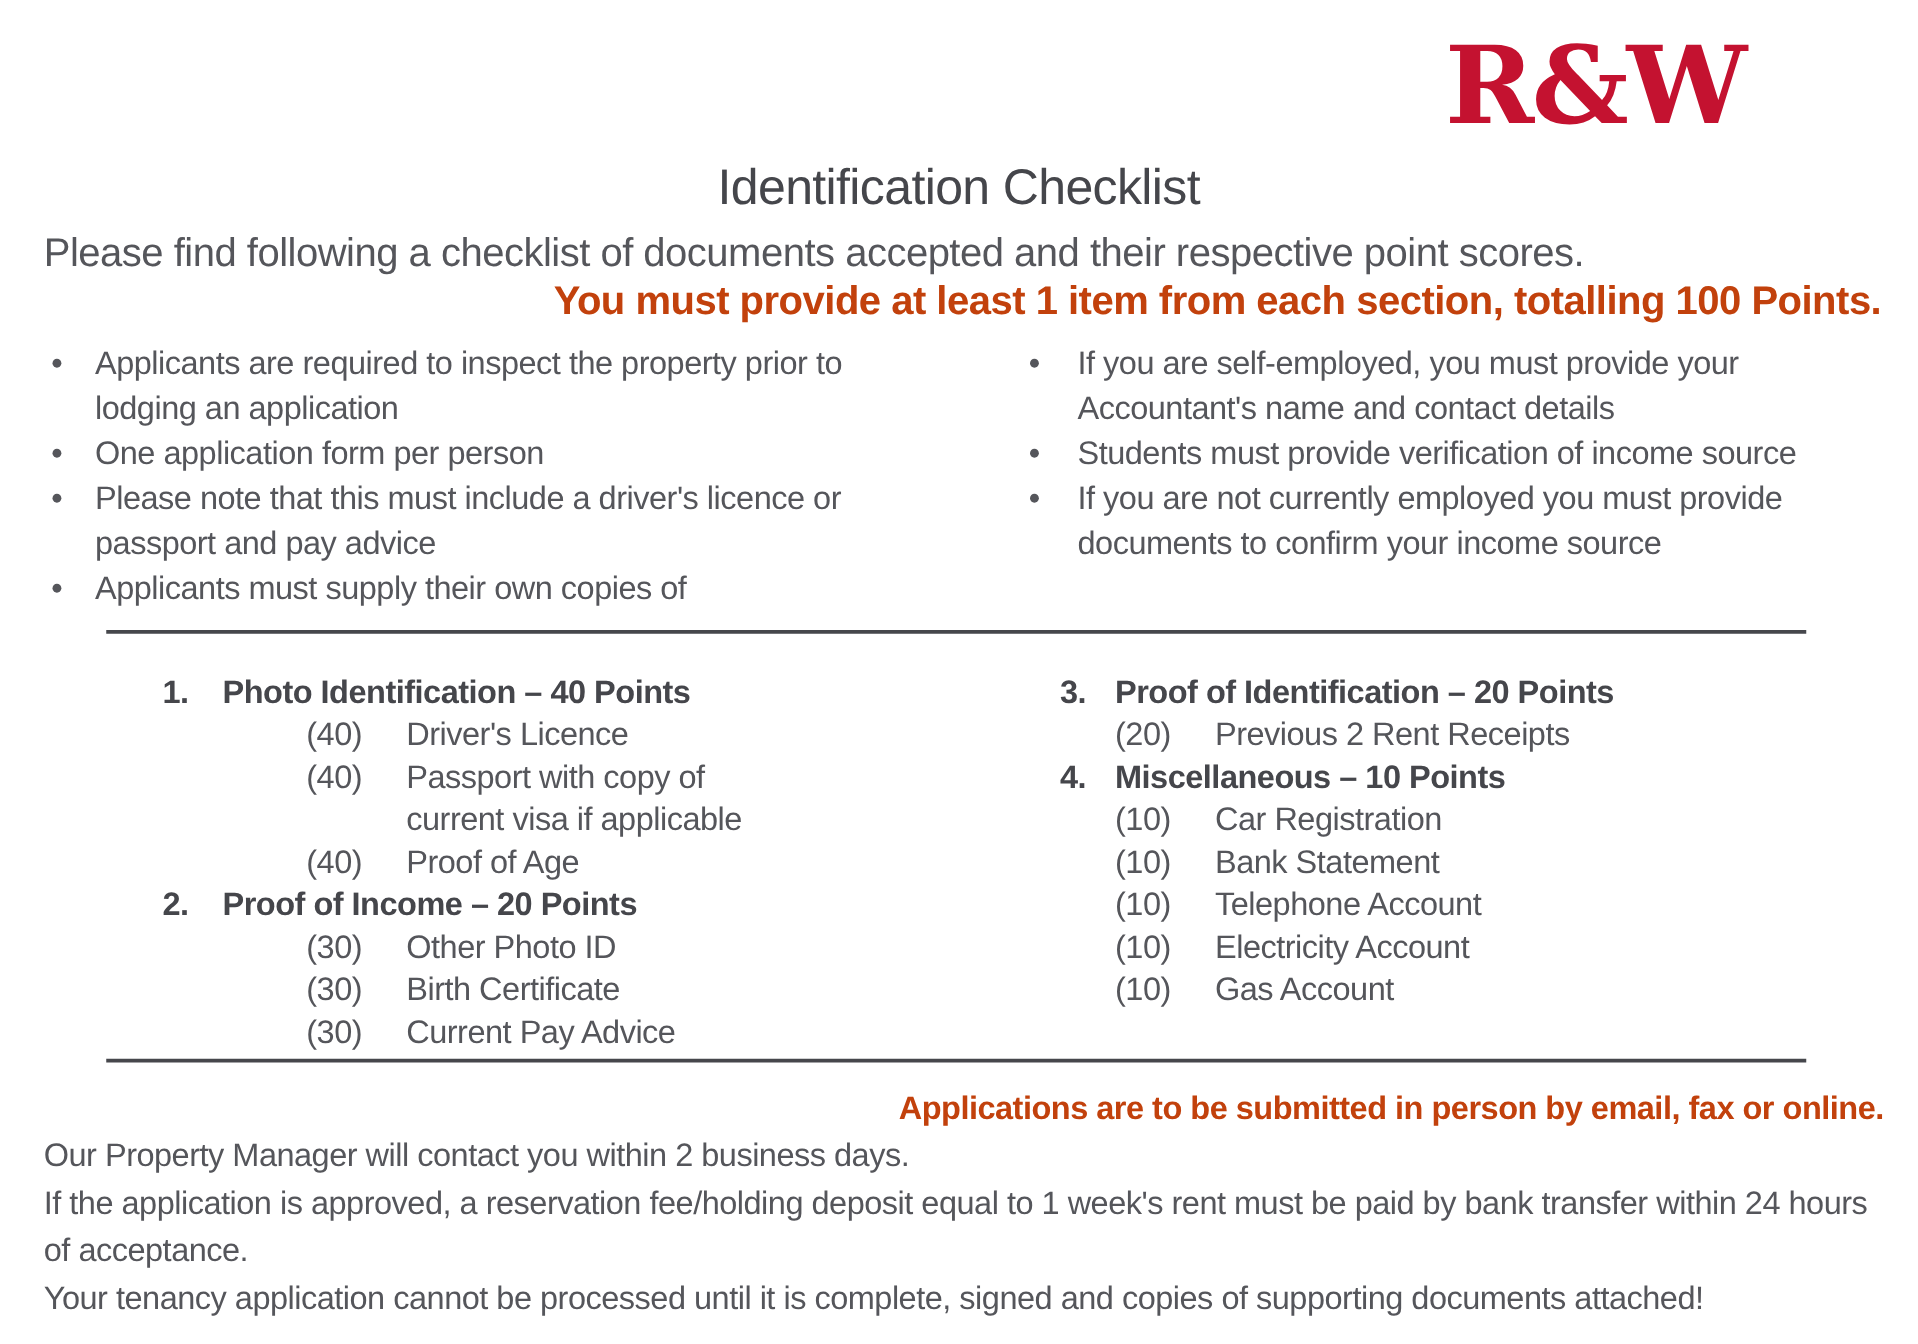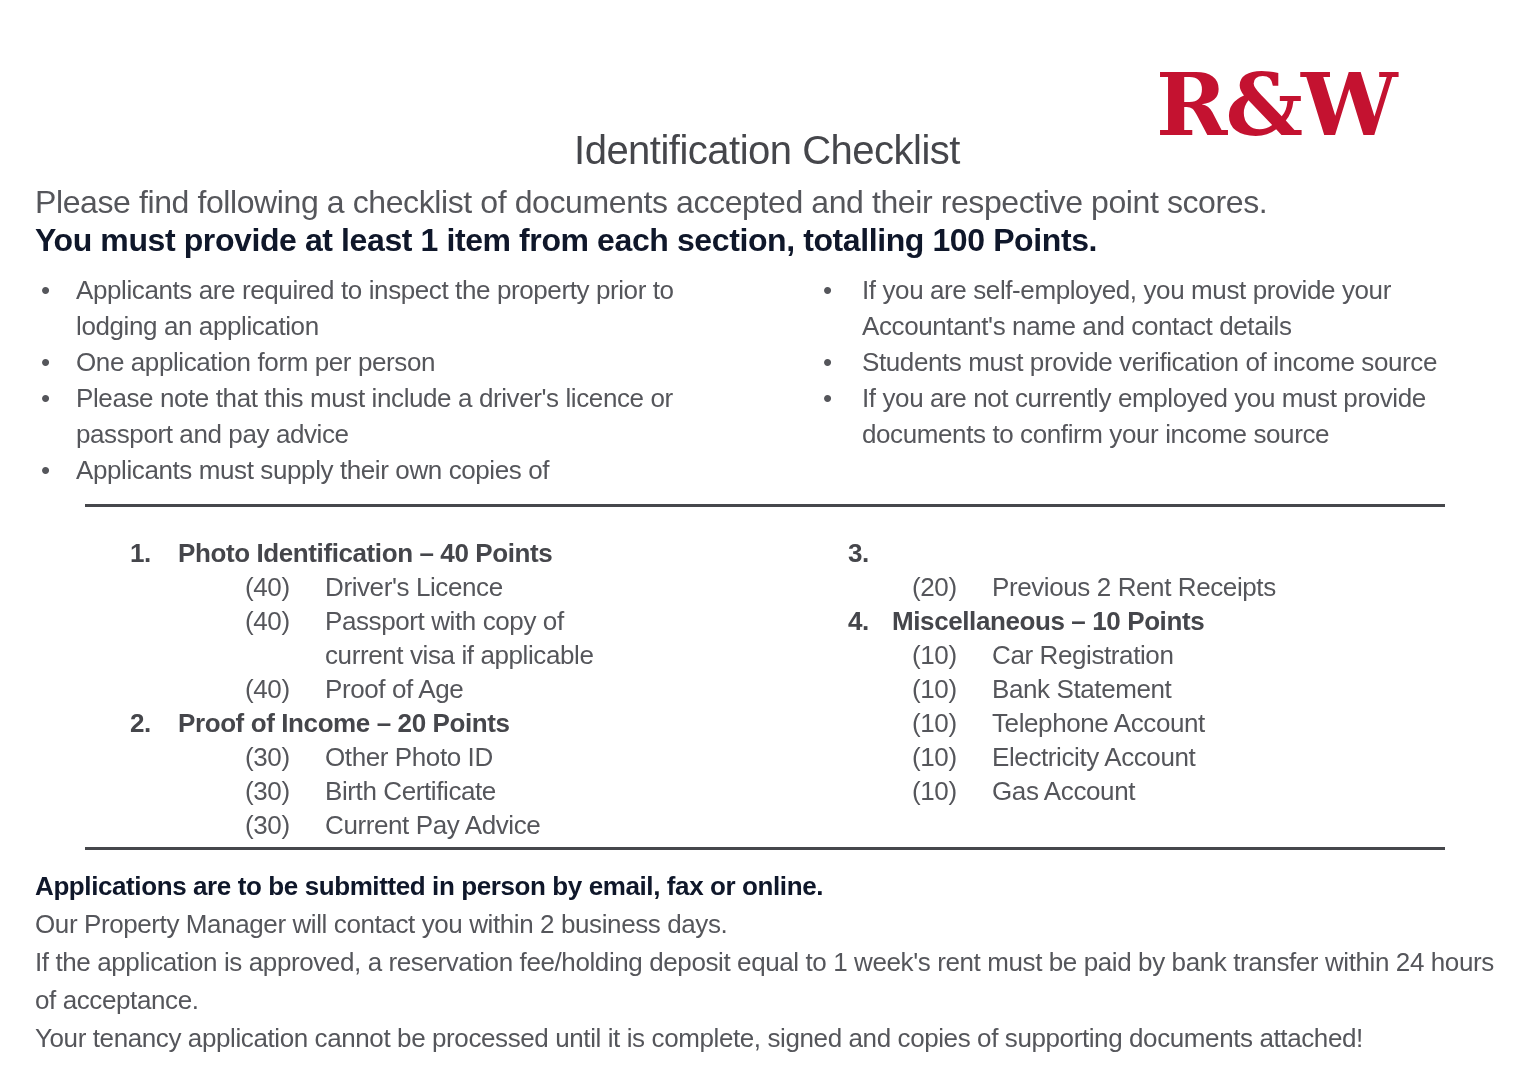--- a/index.html
+++ b/index.html
@@ -13,49 +13,49 @@
     position:absolute; top:26px; left:1156px;
     font-family:"DejaVu Serif", serif; font-weight:700;
     font-size:86px; line-height:1; letter-spacing:-2px;
   }
   .title {
     position:absolute; top:128px; left:0; width:100%;
     text-align:center; font-size:40px; font-weight:400;
     color:#45464b; letter-spacing:-0.5px;
   }
   .intro { position:absolute; top:183px; left:35px; width:1470px; font-size:32px; line-height:38px; }
-  .bold { font-weight:700; color:#0f172a; }
+  .bold { font-weight:700; color:#c2410c;text-align:right; }
   .bullets { position:absolute; top:272px; font-size:26px; line-height:36px; }
   .bullets-left  { left:36px;  width:680px; }
   .bullets-right { left:818px; width:662px; }
   .b-row { display:flex; align-items:flex-start; }
   .dot { flex:0 0 40px; padding-left:5px; }
   .bullets-right .dot { flex:0 0 44px; }
   .b-text { flex:1; }
   .rule { position:absolute; left:85px; width:1360px; height:3px; background:#46474c; }
   .rule1 { top:504px; }
   .rule2 { top:847px; }
   .sections { position:absolute; top:536px; font-size:26px; line-height:34px; }
   .sections-left  { left:130px; width:620px; }
   .sections-right { left:848px; width:640px; }
   .sec-head { display:flex; font-weight:700; color:#45464b; }
   .sec-num { flex:0 0 48px; }
   .sections-right .sec-num { flex:0 0 44px; }
   .item { display:flex; }
   .sections-left  .item { margin-left:115px; }
-  .sections-right .item { margin-left:64px; }
+  .sections-right .item { margin-left:44px; }
   .pts { flex:0 0 80px; }
   .lbl { flex:0 1 auto; }
   .sections-left .lbl { max-width:315px; }
   .footer { position:absolute; top:867px; left:35px; width:1472px; font-size:26px; line-height:38px; }
 </style>
 </head>
 <body>
 
-<div class="logo" style="color:#c41230;margin-top:36px;">R&amp;W</div>
+<div class="logo" style="color:#c41230;">R&amp;W</div>
 
 <h1 class="title">Identification Checklist</h1>
 
 <div class="intro">
   <div>Please find following a checklist of documents accepted and their respective point scores.</div>
   <div class="bold">You must provide at least 1 item from each section, totalling 100 Points.</div>
 </div>
 
 <div class="bullets bullets-left">
   <div class="b-row">
@@ -129,20 +129,21 @@
       <span class="pts">(30)</span>
       <span class="lbl">Current Pay Advice</span>
     </div>
   </div>
 </div>
 
 <div class="sections sections-right">
   <div class="section">
     <div class="sec-head">
       <span class="sec-num">3.</span>
+      <span class="sec-title">Proof of Identification – 20 Points</span>
     </div>
     <div class="item">
       <span class="pts">(20)</span>
       <span class="lbl">Previous 2 Rent Receipts</span>
     </div>
   </div>
   <div class="section">
     <div class="sec-head">
       <span class="sec-num">4.</span>
       <span class="sec-title">Miscellaneous – 10 Points</span>

